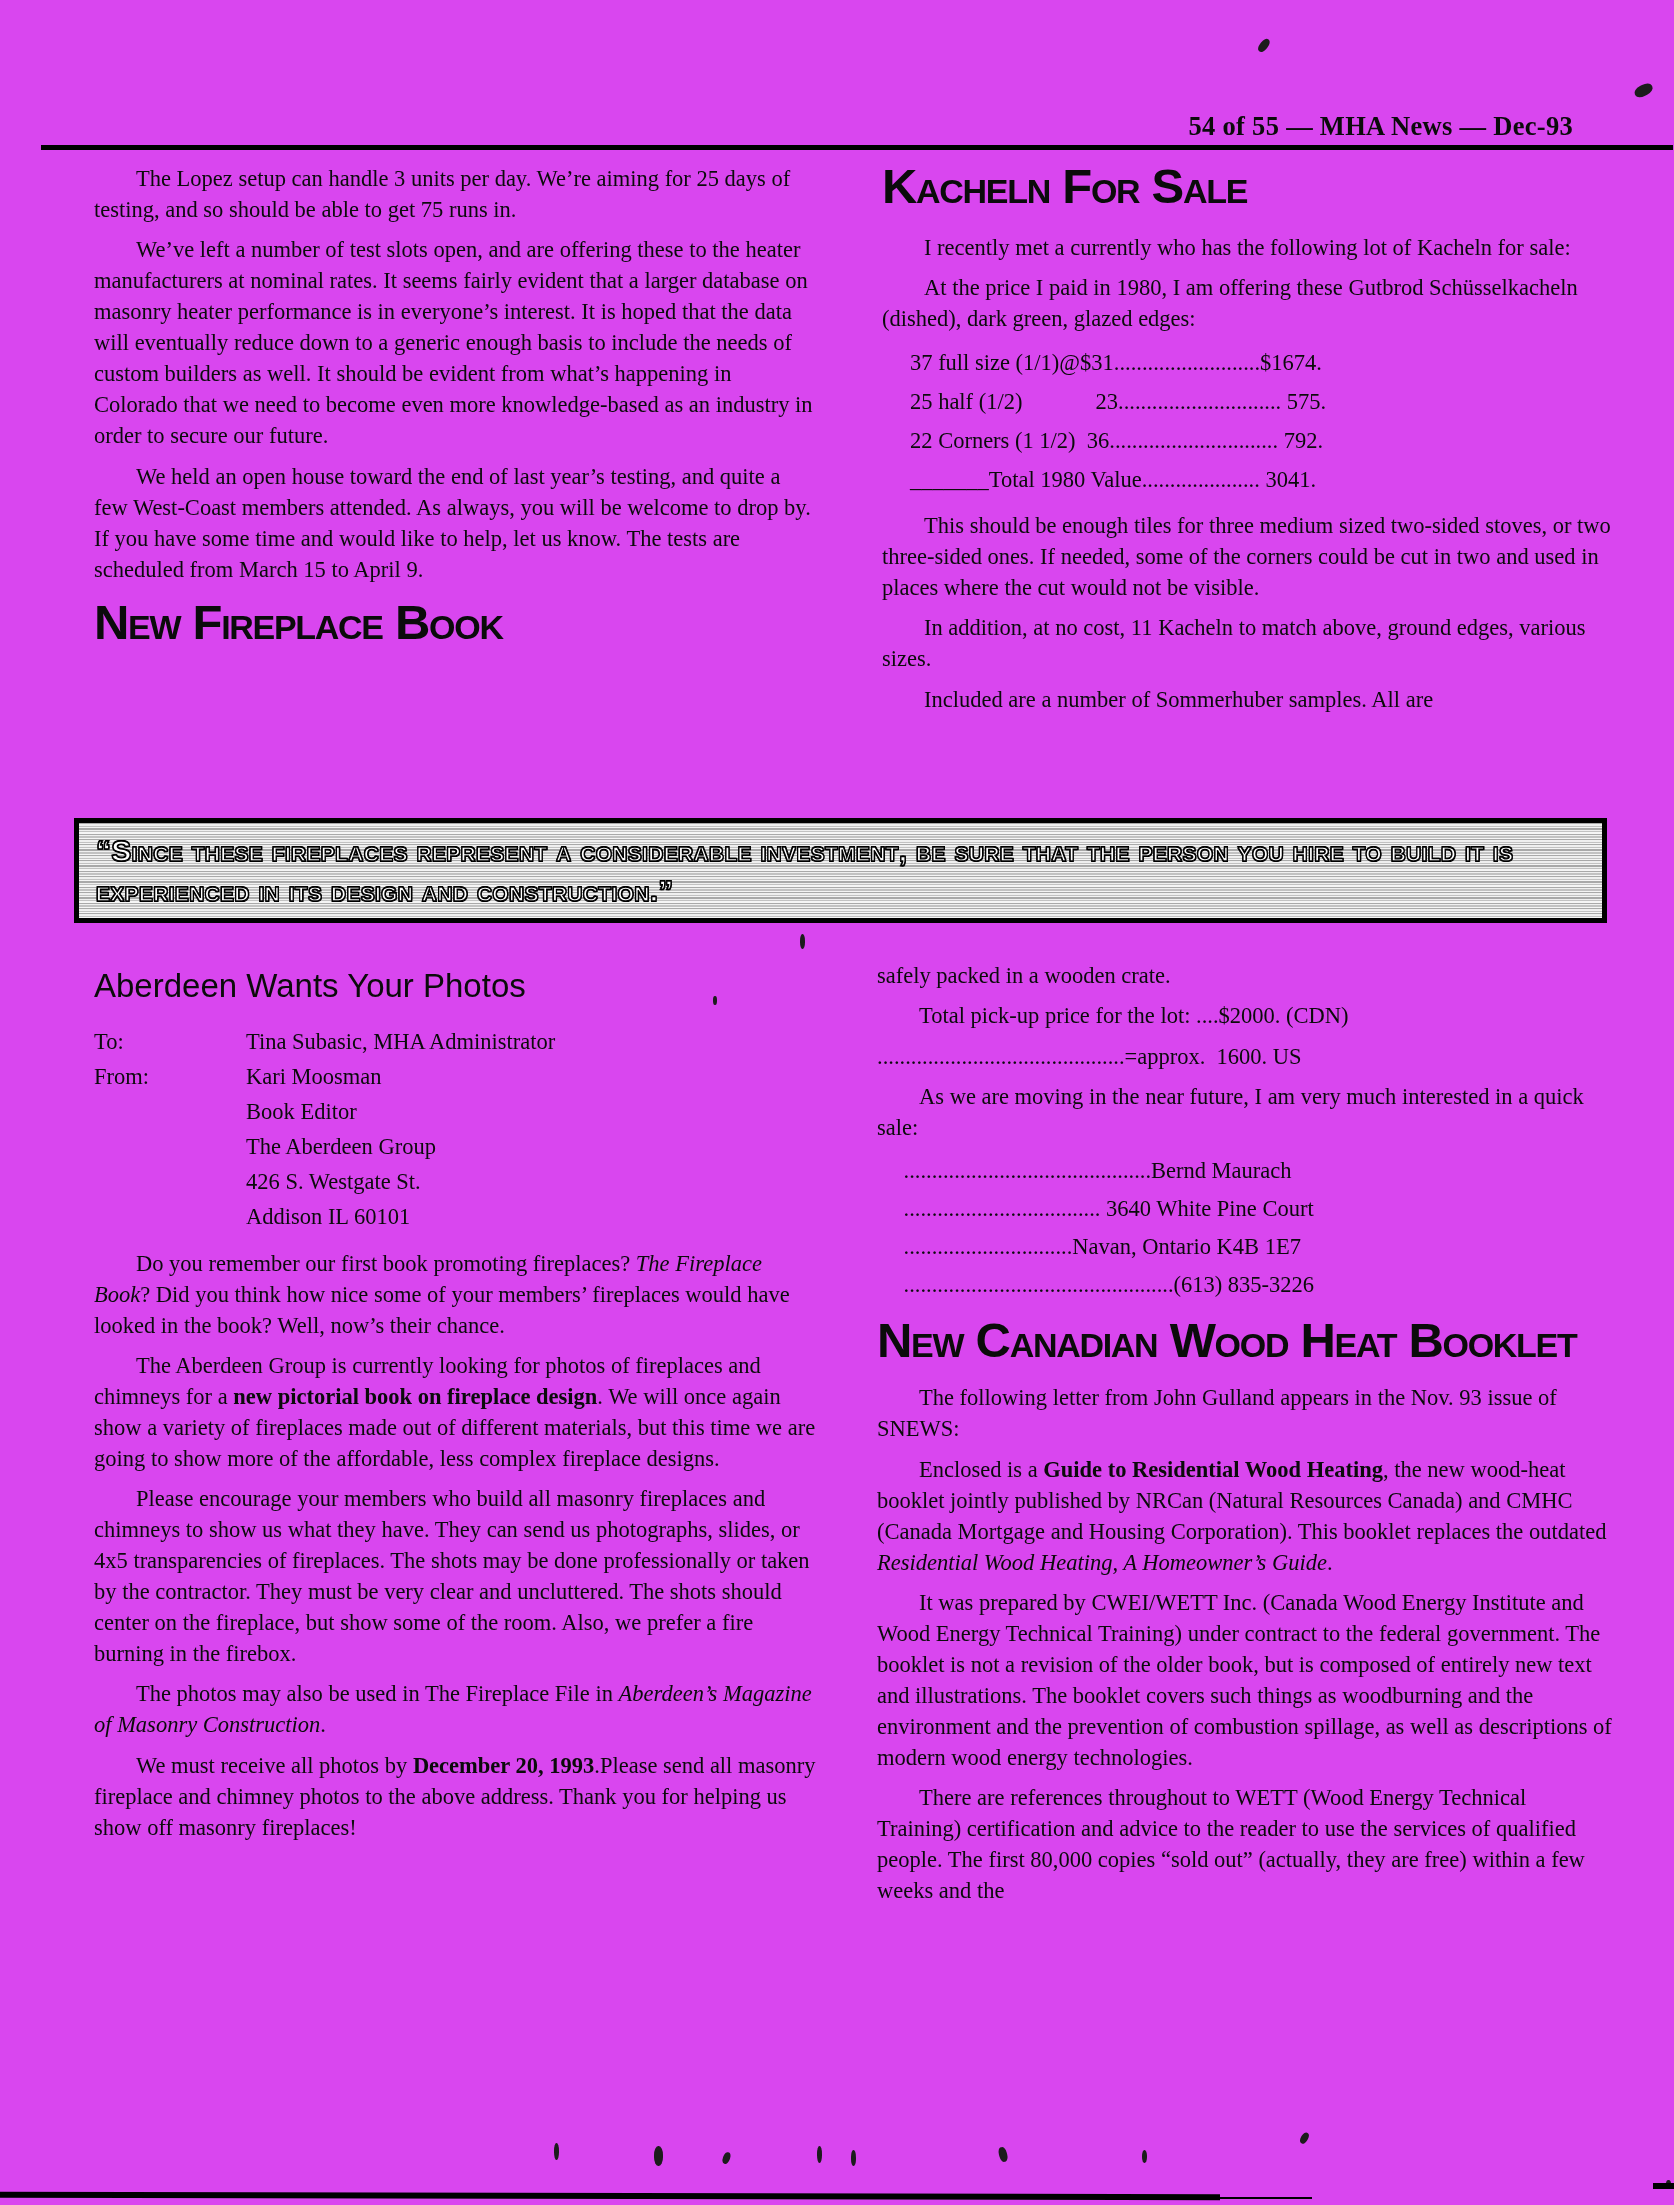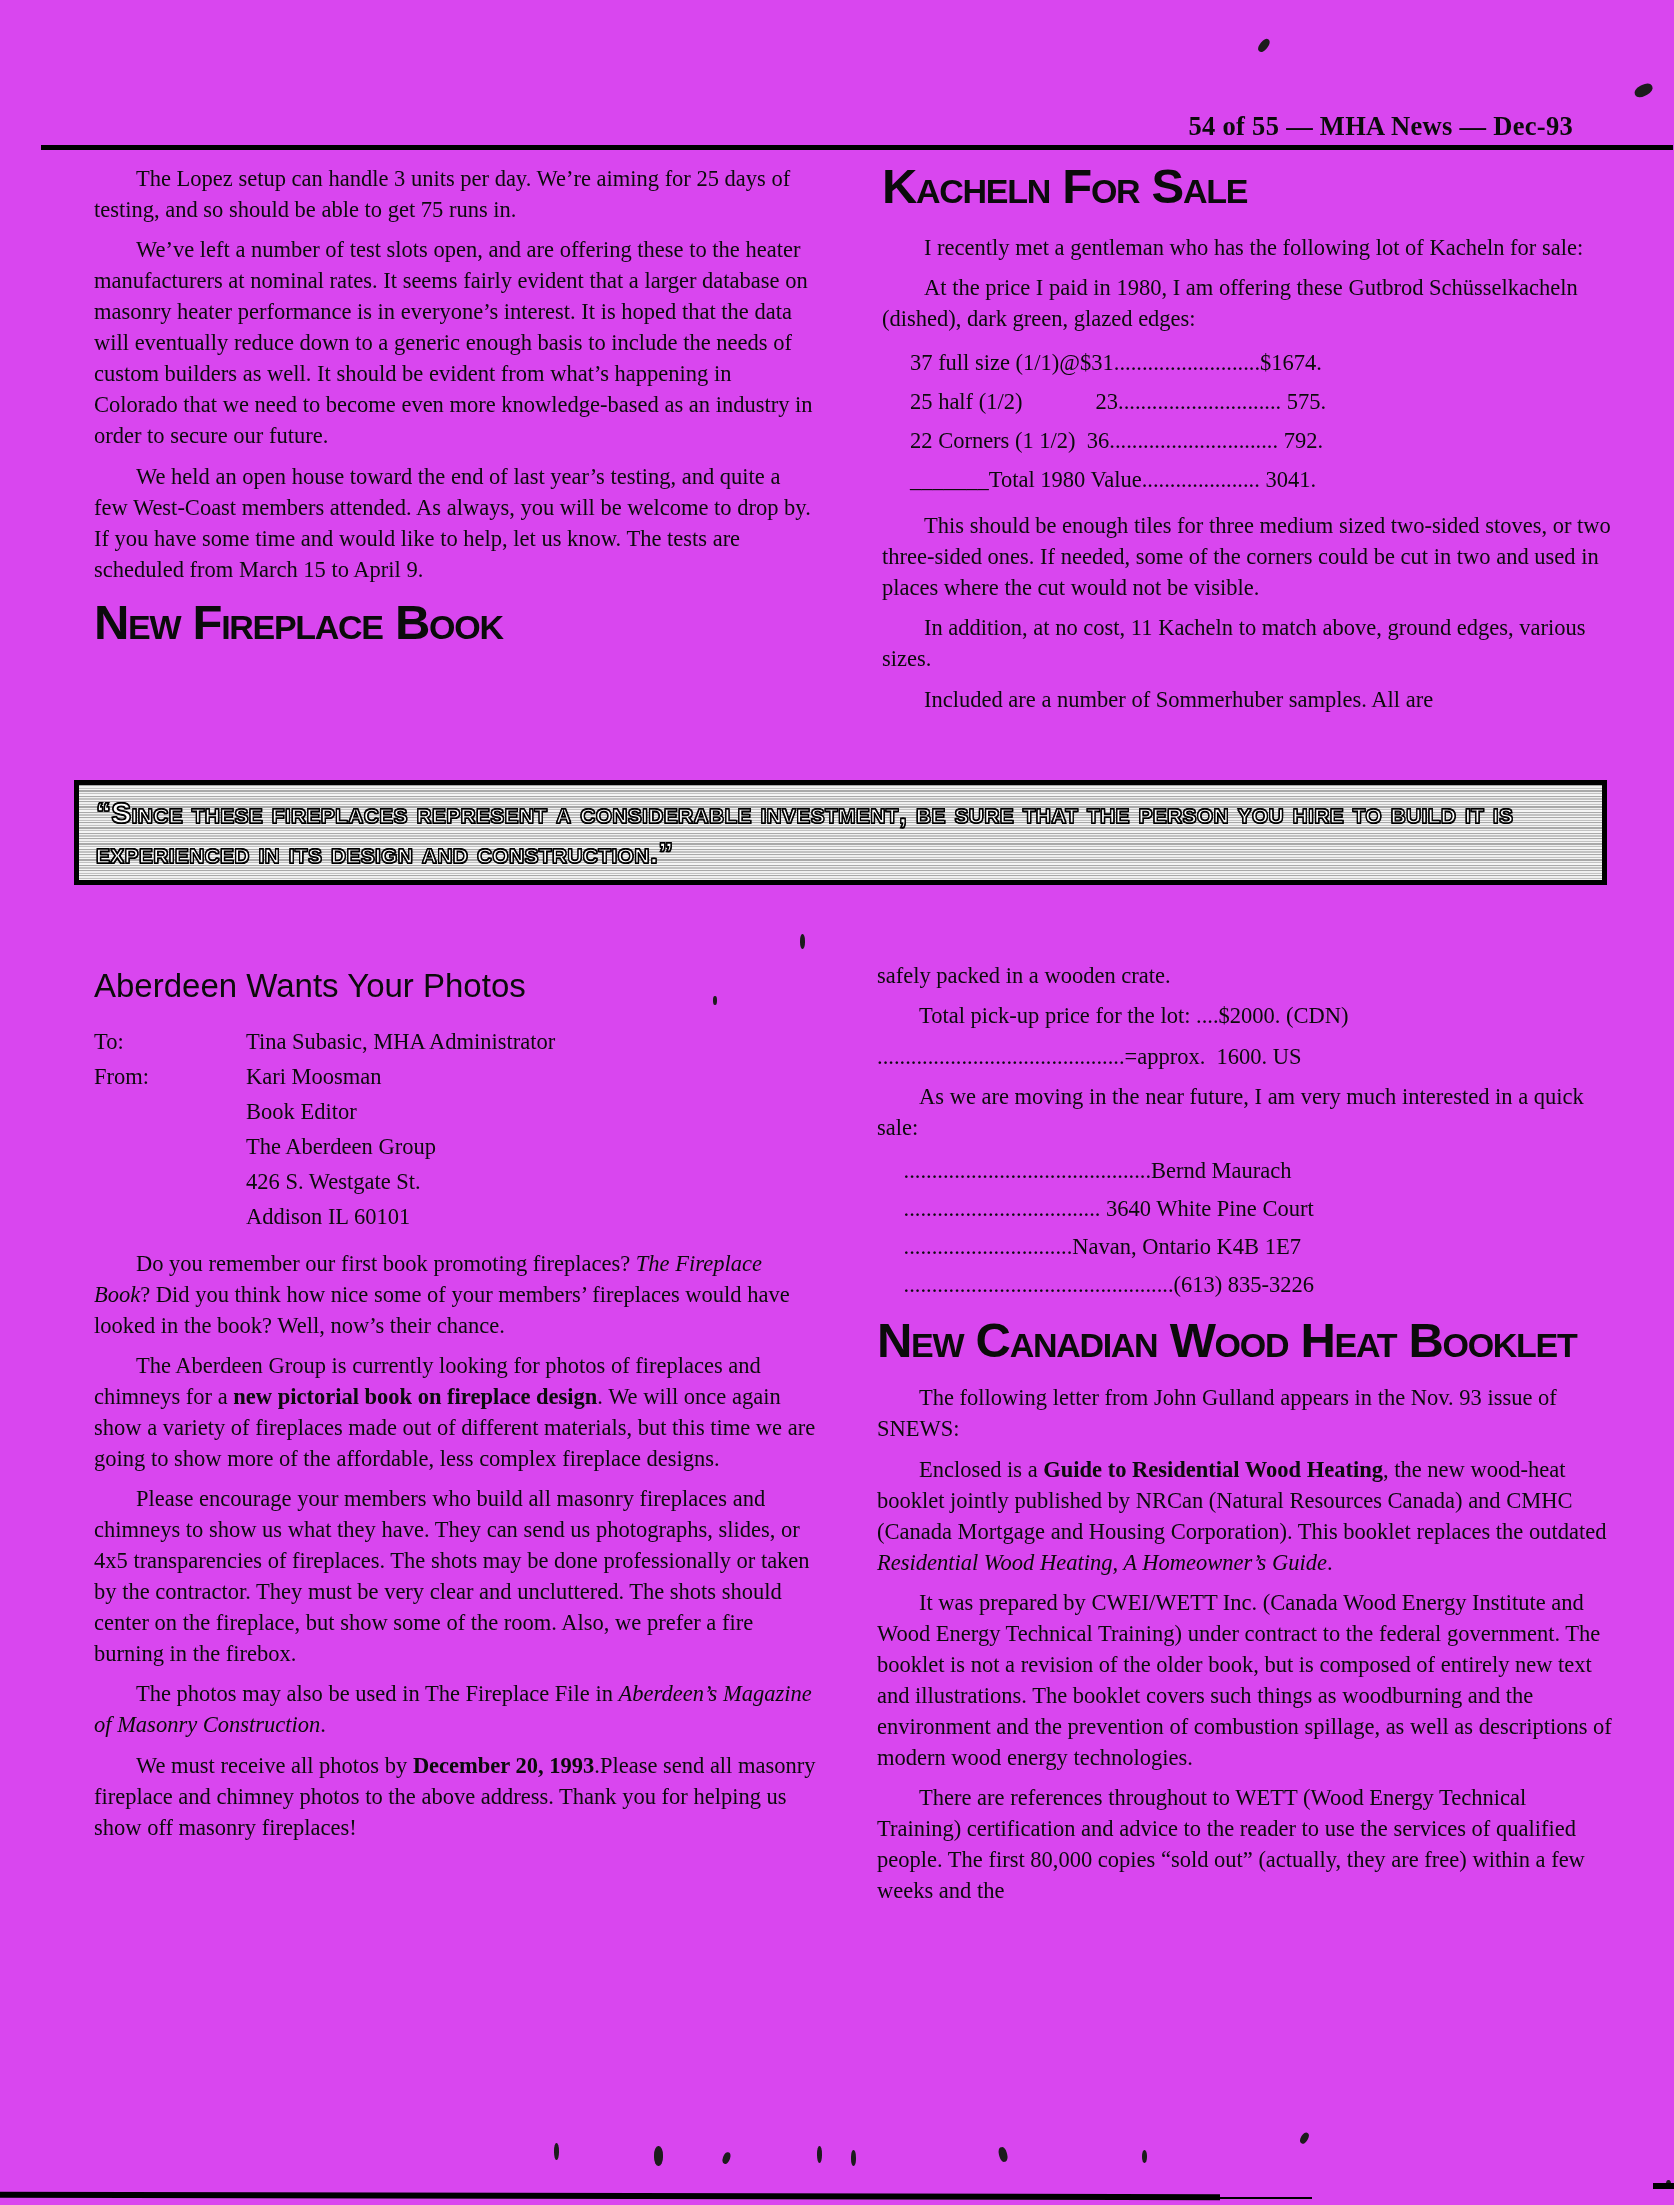--- a/index.html
+++ b/index.html
@@ -41,21 +41,21 @@
     margin:0 0 20px;letter-spacing:0;
   }
   .memo{margin:0 0 13.3px;}
   .memo-row{display:flex;line-height:35px;}
   .memo-label{width:152px;flex:none;}
   .price-list{margin:1.3px 0 10.6px;padding-left:28px;}
   .price-line{line-height:39px;white-space:pre-wrap;}
   .contact{margin:2.7px 0 8px;padding-left:26.5px;}
   .contact-line{line-height:38px;white-space:pre-wrap;}
   .banner{
-    position:absolute;left:74px;top:780px;width:1533px;height:105px;
+    position:absolute;left:74px;top:818px;width:1533px;height:105px;
     box-sizing:border-box;border:5.3px solid #000;
     background:repeating-linear-gradient(180deg,#a9a9a9 0 1.3px,#efefef 1.3px 2.7px,#c2c2c2 2.7px 4px,#f5f5f5 4px 5.3px);
     display:flex;align-items:center;
     padding:0 17px;
   }
   .banner-text{
     font-family:"Liberation Sans","DejaVu Sans",sans-serif;
     font-weight:bold;font-variant:small-caps;
     font-size:30px;line-height:40px;letter-spacing:0.3px;
     color:#fff;
@@ -79,21 +79,21 @@
 
   <div class="col col-tl">
     <p><span>The Lopez setup can handle 3 units per day. We’re aiming for 25 days of testing, and so should be able to get 75 runs in.</span></p>
     <p><span>We’ve left a number of test slots open, and are offering these to the heater manufacturers at nominal rates. It seems fairly evident that a larger database on masonry heater performance is in everyone’s interest. It is hoped that the data will eventually reduce down to a generic enough basis to include the needs of custom builders as well. It should be evident from what’s happening in Colorado that we need to become even more knowledge-based as an industry in order to secure our future.</span></p>
     <p><span>We held an open house toward the end of last year’s testing, and quite a few West-Coast members attended. As always, you will be welcome to drop by. If you have some time and would like to help, let us know. The tests are scheduled from March 15 to April 9.</span></p>
     <div class="headline">New Fireplace Book</div>
   </div>
 
   <div class="col col-tr">
     <div class="headline">Kacheln For Sale</div>
-    <p><span>I recently met a gentleman who has the following lot of Kacheln for sale:</span></p>
+    <p><span>I recently met a currently who has the following lot of Kacheln for sale:</span></p>
     <p><span>At the price I paid in 1980, I am offering these Gutbrod Schüsselkacheln (dished), dark green, glazed edges:</span></p>
     <div class="price-list">
       <div class="price-line">37 full size (1/1)@$31..........................$1674.</div>
       <div class="price-line">25 half (1/2)             23............................. 575.</div>
       <div class="price-line">22 Corners (1 1/2)  36.............................. 792.</div>
       <div class="price-line">_______Total 1980 Value..................... 3041.</div>
     </div>
     <p><span>This should be enough tiles for three medium sized two-sided stoves, or two three-sided ones. If needed, some of the corners could be cut in two and used in places where the cut would not be visible.</span></p>
     <p><span>In addition, at no cost, 11 Kacheln to match above, ground edges, various sizes.</span></p>
     <p><span>Included are a number of Sommerhuber samples. All are</span></p>

